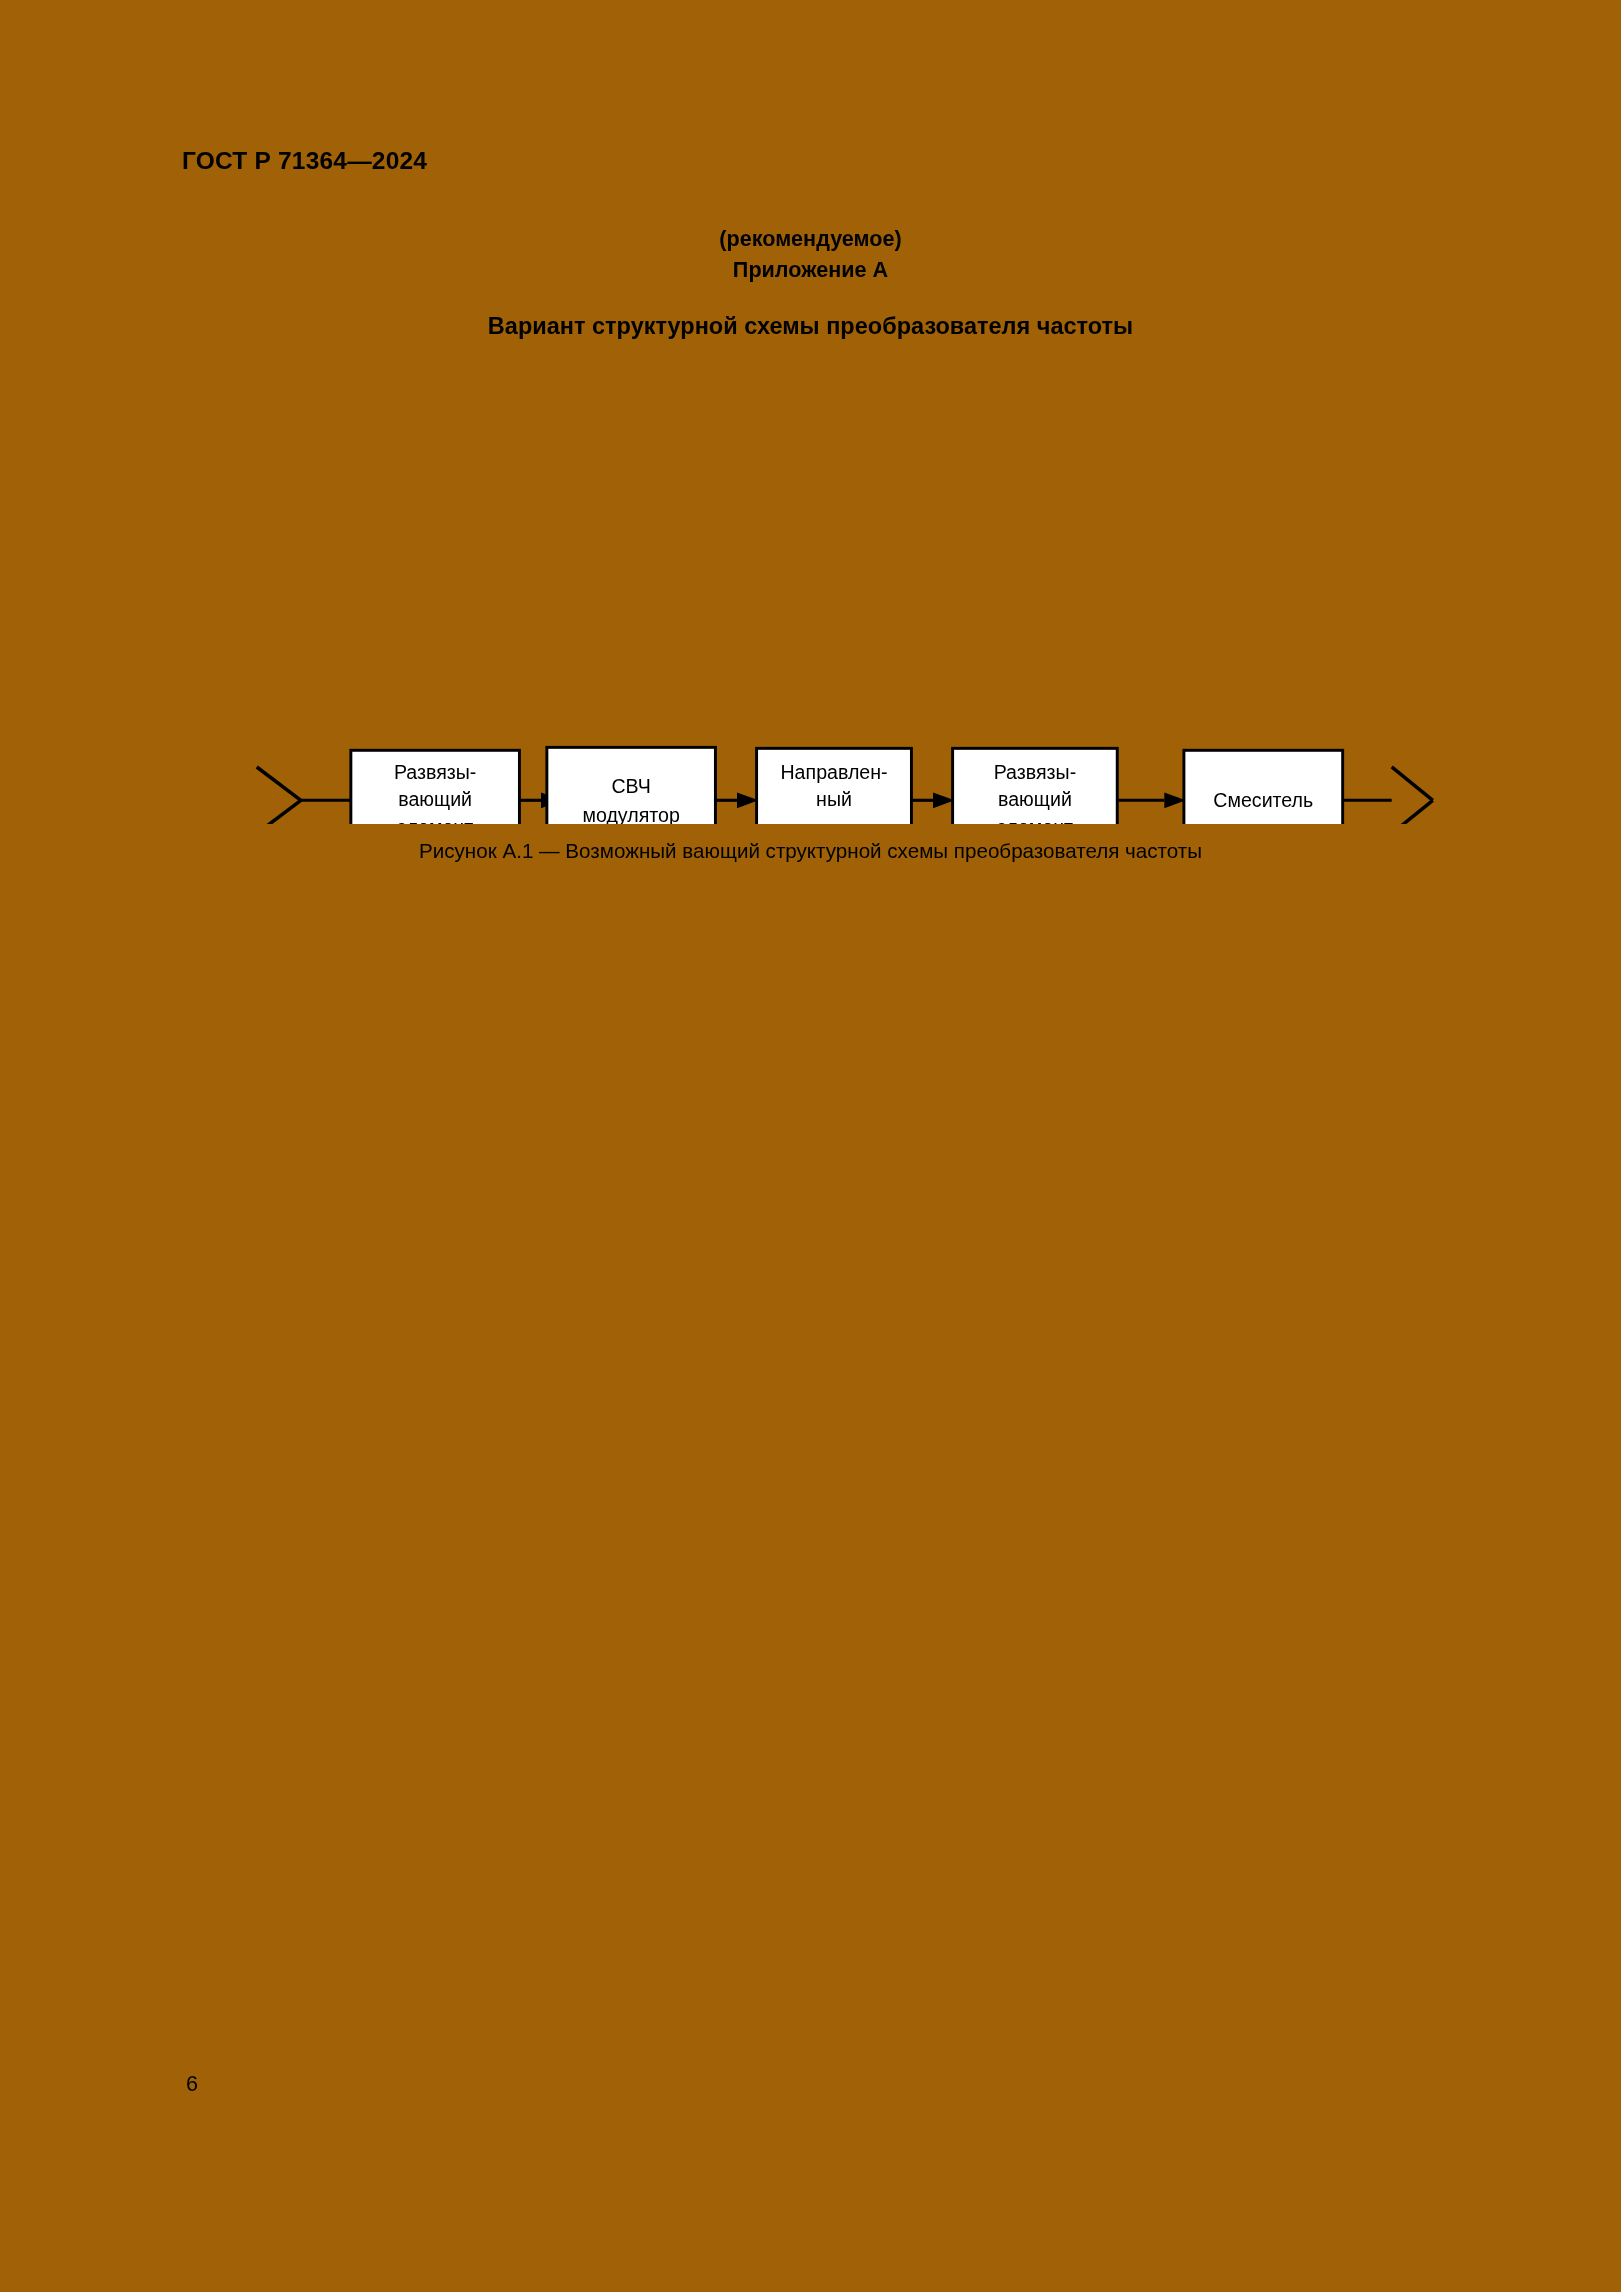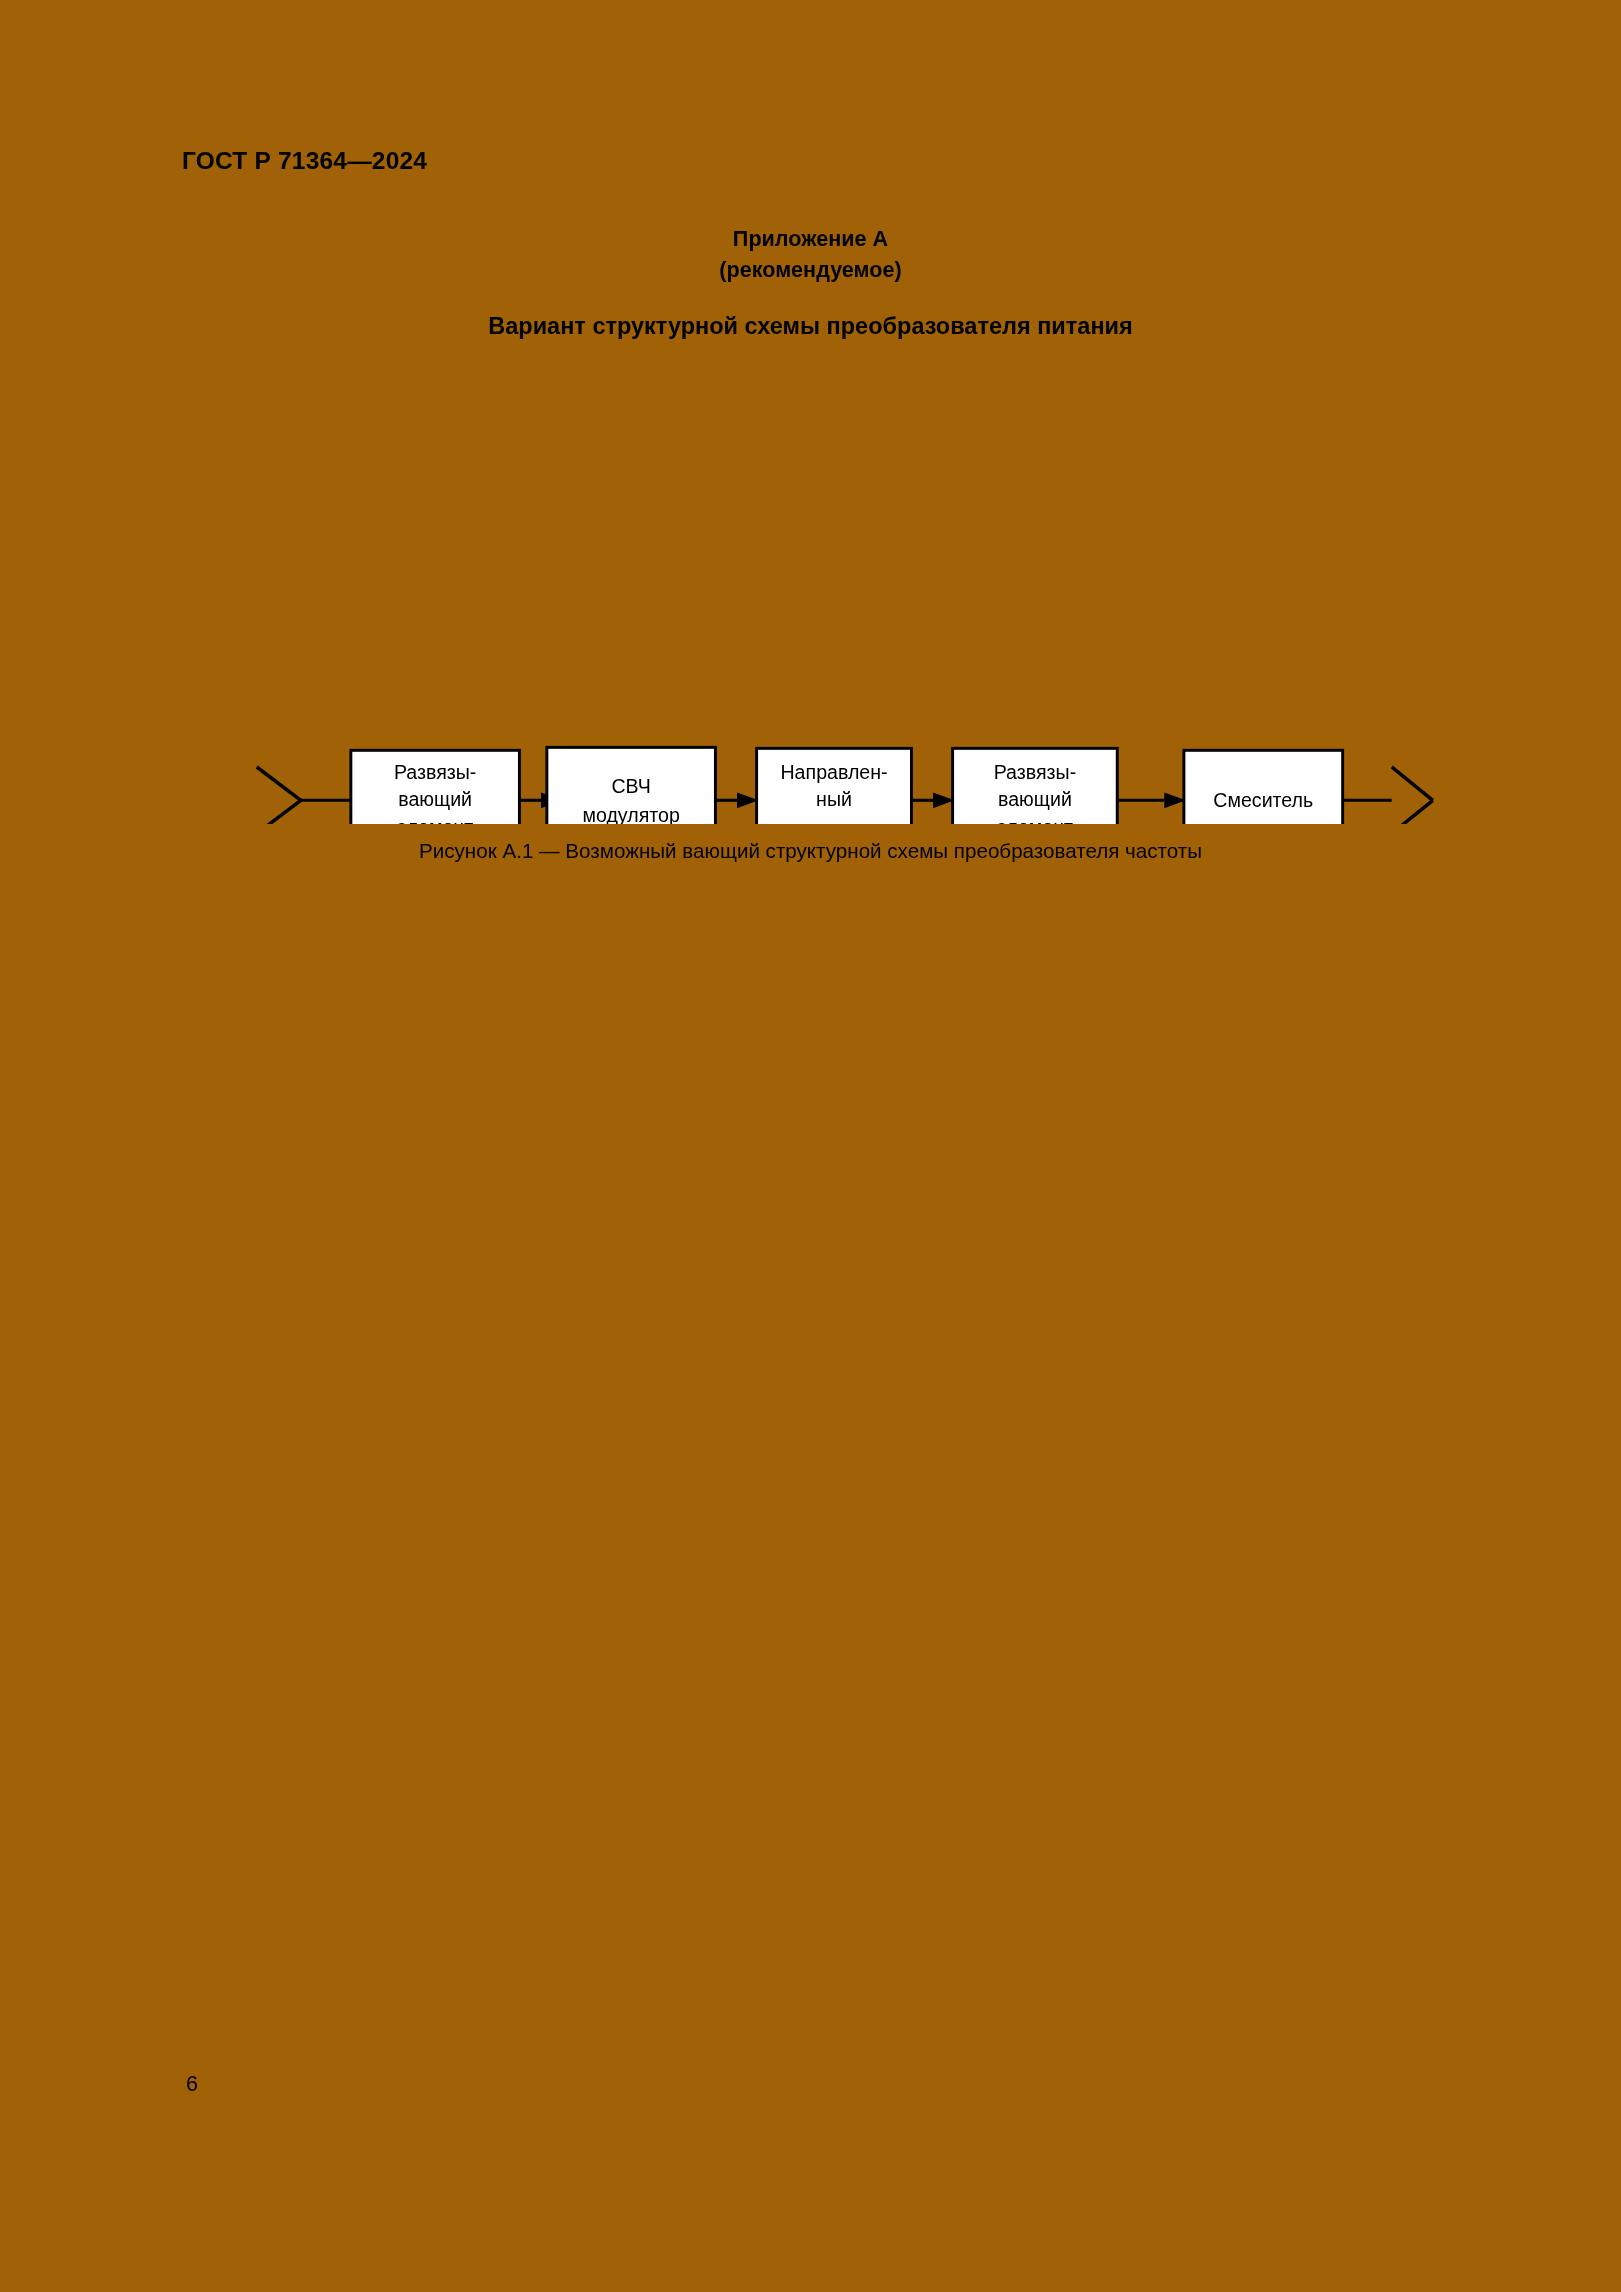--- a/index.html
+++ b/index.html
@@ -101,25 +101,25 @@
   }
 </style>
 </head>
 <body>
 
 <div class="page">
 
   <div class="doc-header">ГОСТ Р 71364—2024</div>
 
   <div class="annex-block">
+    <div class="annex-line">(рекомендуемое)</div>
     <div class="annex-line">Приложение А</div>
-    <div class="annex-line">(рекомендуемое)</div>
   </div>
 
-  <div class="section-title">Вариант структурной схемы преобразователя питания</div>
+  <div class="section-title">Вариант структурной схемы преобразователя частоты</div>
 
   <div class="figure-wrap">
     <svg width="1621" height="461" viewBox="0 0 1654 470">
 
       <line class="wire" x1="307" y1="446" x2="358" y2="446"></line>
 
       <line class="wire" x1="530" y1="446" x2="552" y2="446"></line>
       <polygon class="arrowhead" points="552,438 574,446 552,454"></polygon>
 
       <line class="wire" x1="730" y1="446" x2="752" y2="446"></line>

